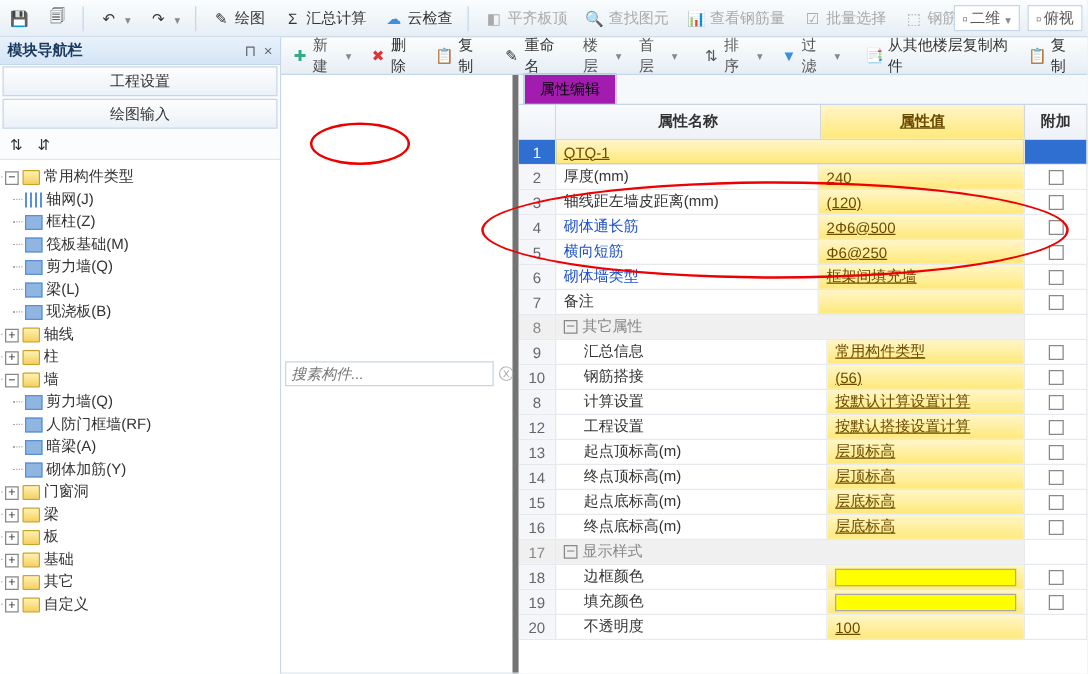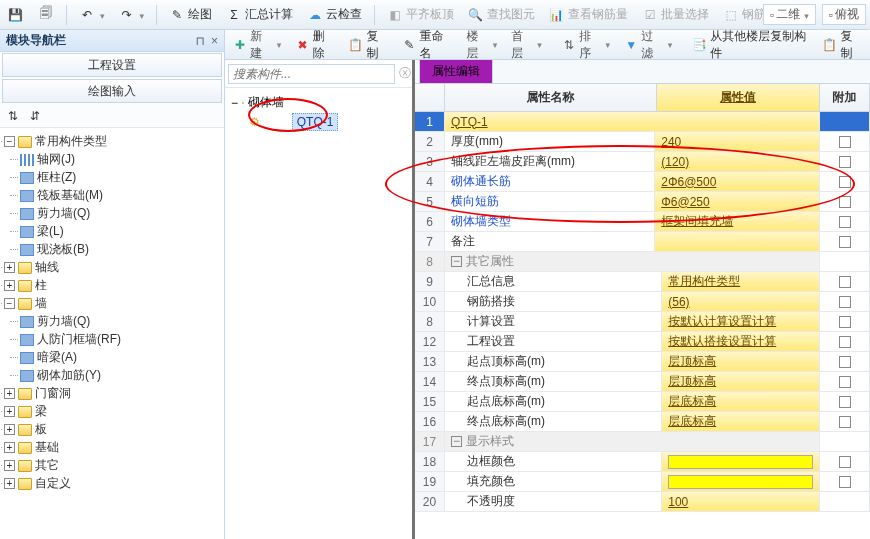--- a/index.html
+++ b/index.html
@@ -28,21 +28,21 @@
 .tree li { line-height: 18px; white-space: nowrap; color: #333; cursor: pointer; position: relative; }
 .tree li::before { content: ""; position: absolute; left: -10px; top: 9px; width: 8px; border-top: 1px dotted #aaa; }
 .tree .toggle { display: inline-block; width: 11px; height: 11px; border: 1px solid #888; background: #fff; text-align: center; line-height: 9px; font-size: 10px; margin-right: 3px; cursor: pointer; }
 .tree .node-icon { display: inline-block; width: 14px; height: 12px; margin-right: 3px; vertical-align: middle; }
 .ico-folder { background: linear-gradient(#fff2b0,#f5d060); border: 1px solid #c9a227; border-radius: 1px; }
 .ico-axis { background: repeating-linear-gradient(90deg,#5a8fd6 0 2px,transparent 2px 4px); }
 .ico-comp { background: #8fb5e0; border: 1px solid #5a8fd6; }
 .ico-wall { background: #d8a86a; border: 1px solid #a57638; }
 .tree .sel { background: #d6e8ff; }
 
-.mid-panel { width: 190px; background: #fff; border-right: 3px solid #737373; display: flex; flex-direction: column; }
+.mid-panel { width: 190px; background: #fff; border-right: 5px solid #737373; display: flex; flex-direction: row; }
 .search-row { padding: 3px; border-bottom: 1px solid #e0e8ef; display: flex; align-items: center; }
 .search-row input { flex: 1; border: 1px solid #c5d6e8; height: 20px; padding: 0 4px; color: #aaa; font-style: italic; }
 .comp-tree { flex: 1; padding: 6px; position: relative; }
 .comp-tree .folder-line { display: flex; align-items: center; gap: 4px; }
 .comp-tree .item-line { margin-left: 28px; padding: 1px 4px; background: #cfe3fb; border: 1px dotted #6a9bd6; color: #1a3a9e; cursor: pointer; }
 .red-circle-1 { position: absolute; left: 248px; top: 98px; width: 80px; height: 34px; border: 2px solid #e00; border-radius: 50%; pointer-events: none; z-index: 20; }
 
 .right-panel { flex: 1; background: #fff; display: flex; flex-direction: column; position: relative; }
 .prop-tab-row { height: 24px; display: flex; align-items: flex-end; padding-left: 4px; border-bottom: 1px solid #c5d6e8; background: #f6f9fc; }
 .prop-tab { padding: 3px 12px; border: 1px solid #c5d6e8; border-bottom: none; background: #a21caf; cursor: pointer; }

